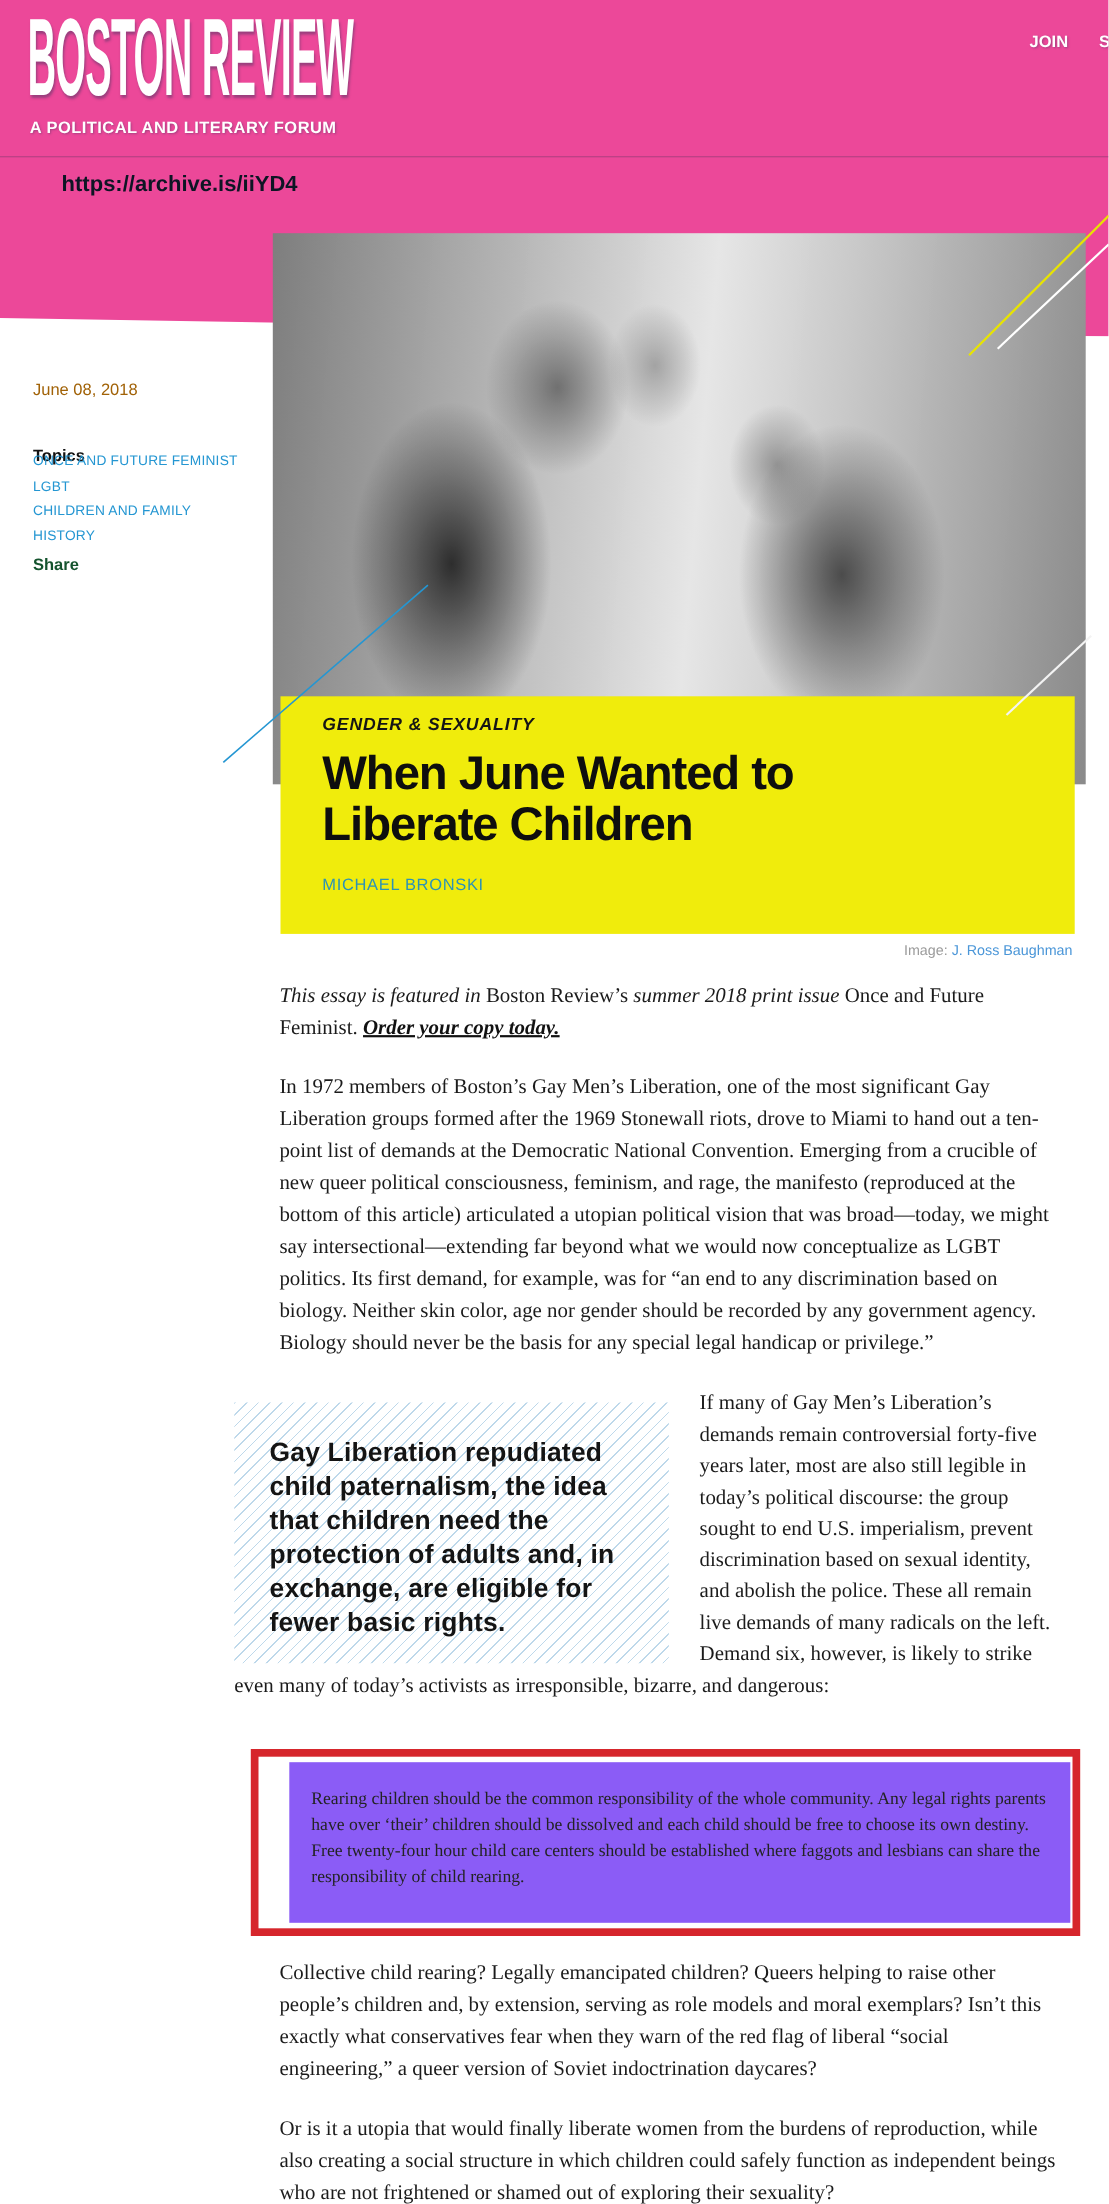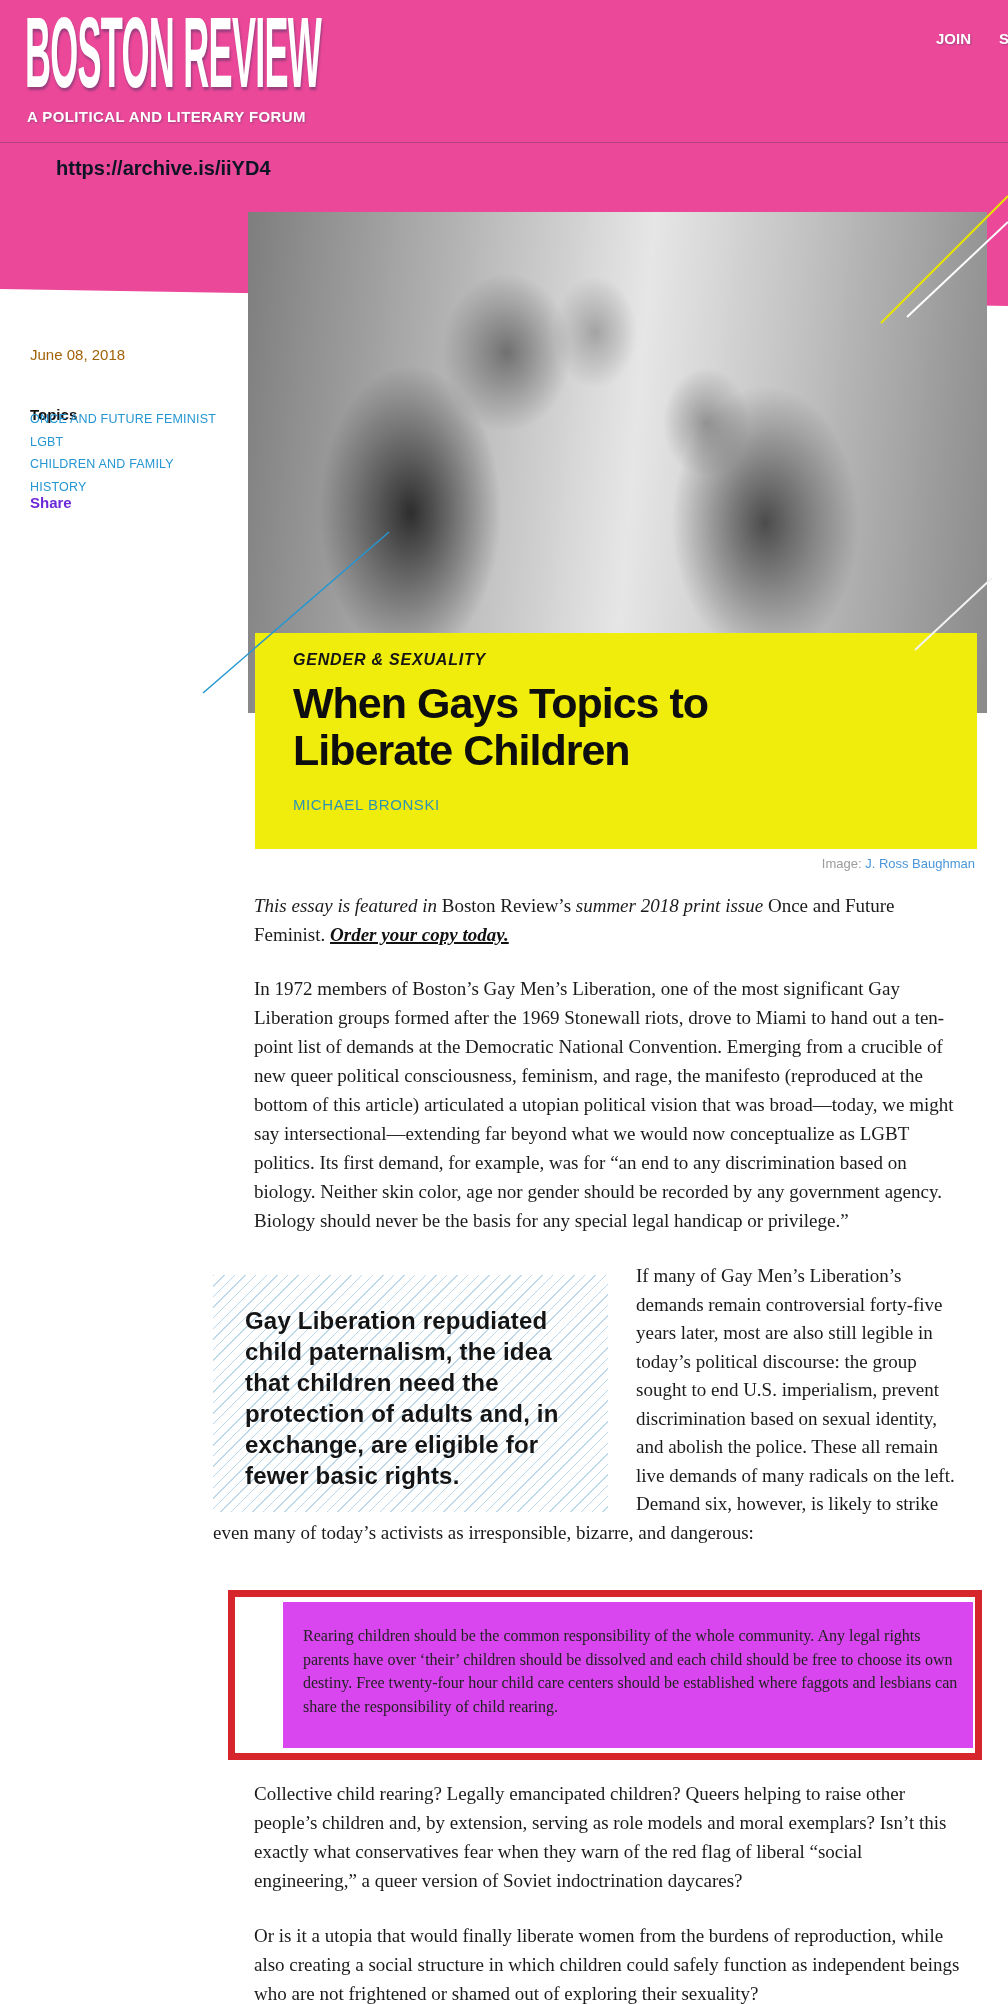--- a/index.html
+++ b/index.html
@@ -49,38 +49,38 @@
   .caption .cap-prefix{color:#9b9b9b;}
   .caption .cap-link{color:#4a96d8;}
 
   
   .side{position:absolute;left:30px;z-index:4;}
   .side-date{top:346px;font-size:15px;color:#a16207;}
   .side-topics-h{top:390px;font-size:15px;font-weight:bold;color:#121212;margin-top:16px;}
   .side-topics{top:408px;width:190px;}
   .topic-link{display:block;font-size:12.5px;line-height:22.5px;color:#2496d2;letter-spacing:0.2px;
     text-decoration:none;cursor:pointer;}
-  .side-share-h{top:494px;font-size:15px;font-weight:bold;color:#6d28d9;}
+  .side-share-h{top:505px;font-size:15px;font-weight:bold;color:#14532d;}
 
   
   .serif{font-family:"Liberation Serif",serif;color:#1b1b1b;}
   .intro{position:absolute;left:254px;top:891px;width:706px;font-size:19px;line-height:29px;}
   .intro .it{font-style:italic;}
   .order-link{font-style:italic;font-weight:bold;color:#111111;text-decoration:underline;
     text-decoration-thickness:2px;cursor:pointer;}
   .p1{position:absolute;left:254px;top:974px;width:706px;font-size:19px;line-height:29px;}
   .wrap{position:absolute;left:213px;top:1262px;width:747px;font-size:19px;line-height:28.5px;}
   .pullquote{float:left;width:331px;margin:13px 28px 6px 0;padding:30px 32px 21px 32px;
     background-color:#ffffff;
     background-image:repeating-linear-gradient(135deg,rgba(125,178,214,0.5) 0px,rgba(125,178,214,0.5) 1px,rgba(0,0,0,0) 1px,rgba(0,0,0,0) 7.5px);
     font-family:"Liberation Sans",sans-serif;font-size:24px;line-height:31px;font-weight:bold;
     color:#141414;letter-spacing:0.2px;}
   .redbox{position:absolute;left:228px;top:1590px;width:740px;height:156px;
     border:7px solid #d6262c;z-index:4;}
-  .grayquote{position:absolute;left:28px;top:5px;right:2px;bottom:5px;background:#d946ef;margin-left:20px;}
+  .grayquote{position:absolute;left:28px;top:5px;right:2px;bottom:5px;background:#8b5cf6;}
   .grayquote-text{position:absolute;left:20px;top:22px;right:14px;font-size:16px;line-height:23.5px;
     color:#232323;}
   .p3{position:absolute;left:254px;top:1779px;width:706px;font-size:19px;line-height:29px;}
   .p4{position:absolute;left:254px;top:1921px;width:706px;font-size:19px;line-height:29px;}
 </style>
 </head>
 <body>
 
 <div id="canvas">
 
@@ -100,21 +100,21 @@
   <svg class="deco" viewBox="0 0 1008 900">
     <line x1="1008" y1="196" x2="881" y2="323" stroke="#e8e400" stroke-width="2"></line>
     <line x1="1008" y1="222" x2="907" y2="317" stroke="#ffffff" stroke-width="2"></line>
     <line x1="915" y1="650" x2="992" y2="578" stroke="#f3f3f3" stroke-width="2"></line>
     <line x1="203" y1="693" x2="389" y2="532" stroke="#2496d2" stroke-width="1.5"></line>
   </svg>
 
   <div class="yellow-box">
     <div class="category">GENDER &amp; SEXUALITY</div>
     <div class="headline">
-      <div>When Gays Topics to</div>
+      <div>When June Wanted to</div>
       <div>Liberate Children</div>
     </div>
     <div class="author">MICHAEL BRONSKI</div>
   </div>
 
   <div class="caption">
     <span class="cap-prefix">Image: </span><span class="cap-link">J. Ross Baughman</span>
   </div>
 
   <div class="side side-date">June 08, 2018</div>

